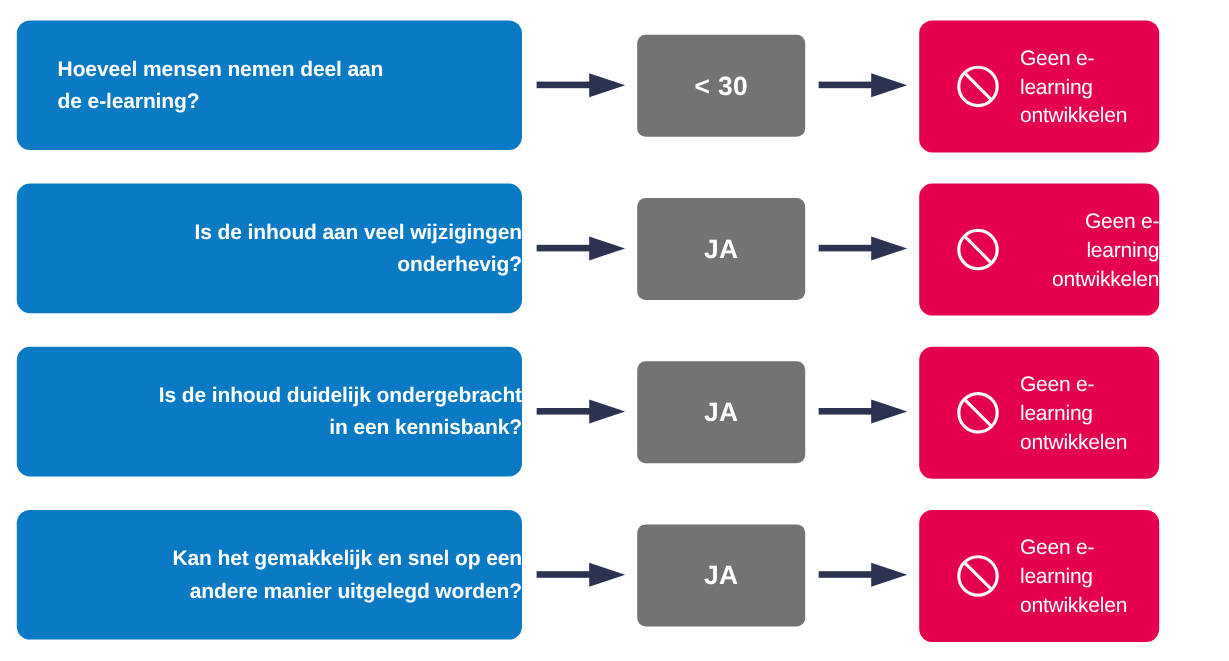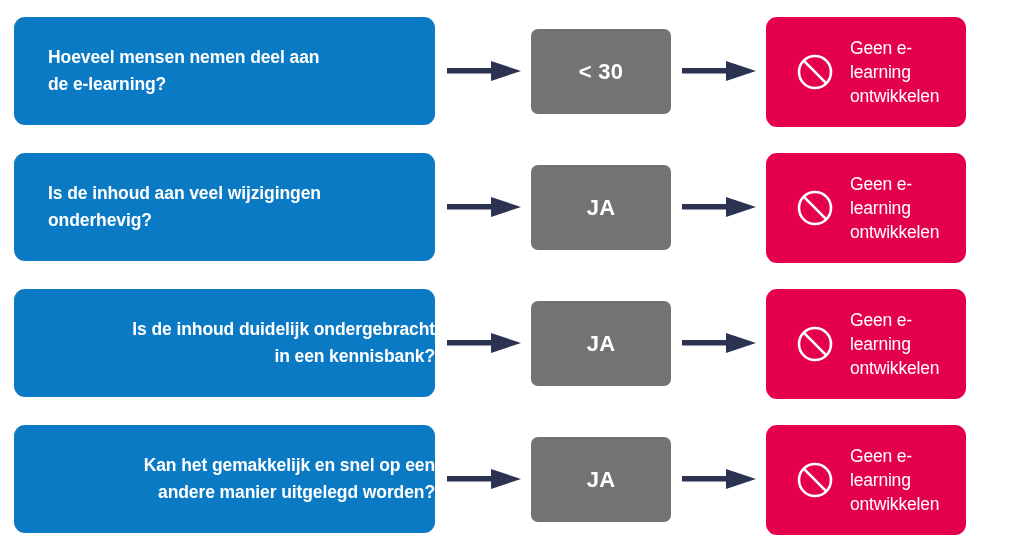--- a/index.html
+++ b/index.html
@@ -150,21 +150,21 @@
       <svg class="outcome-icon" viewBox="0 0 38 38" aria-hidden="true">
         <circle cx="19" cy="19" r="16" fill="none" stroke="#ffffff" stroke-width="2.6"></circle>
         <line x1="8.2" y1="8.2" x2="29.8" y2="29.8" stroke="#ffffff" stroke-width="2.6"></line>
       </svg>
       <div class="outcome-text">Geen e-learning
 ontwikkelen</div>
     </div>
 
   </div>
 
-  <div class="row" style="top: 153px;">
+  <div class="row" style="top: 153px; text-align: right;">
 
     <div class="question-box">
       <div class="question-text">Is de inhoud aan veel wijzigingen
 onderhevig?</div>
     </div>
 
     <svg class="arrow arrow-1" viewBox="0 0 74 26" preserveAspectRatio="none" aria-hidden="true">
       <rect x="0" y="10" width="50" height="5.5" fill="#2B3252"></rect>
       <polygon points="44,3 74,13 44,23" fill="#2B3252"></polygon>
     </svg>

